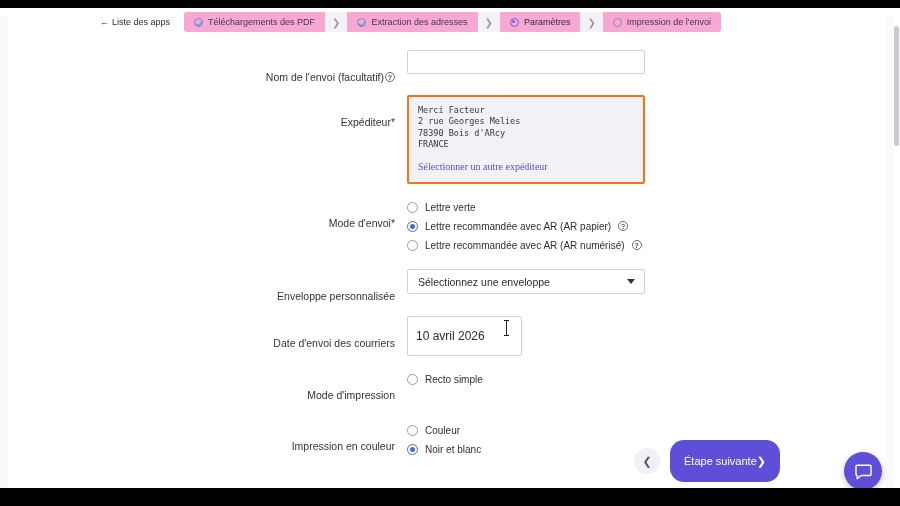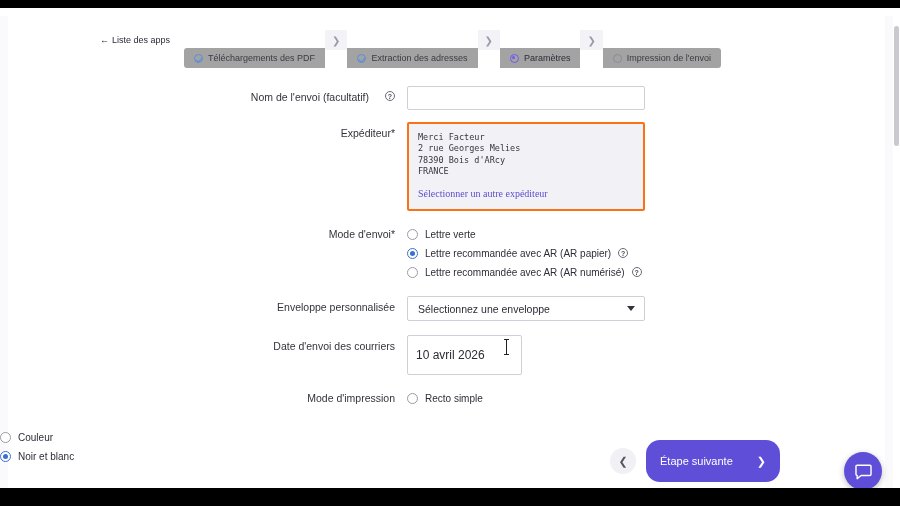--- a/index.html
+++ b/index.html
@@ -50,24 +50,23 @@
     white-space: nowrap;
     padding-right: 14px;
   }
   .step-back .arrow { font-size: 9px; }
   .step {
     display: flex;
     align-items: center;
     gap: 5px;
     padding: 4px 10px;
     white-space: nowrap;
-    background: #a3a3a3;
+    background: #f9a8d4;
     height: 20px;
     position: relative;
-    margin-top: 36px;
   }
   .step.first { border-radius: 3px 0 0 3px; }
   .step .dot {
     width: 9px; height: 9px;
     border-radius: 50%;
     border: 1.4px solid #8a8a9a;
     display: inline-block;
     flex: none;
     position: relative;
   }
@@ -119,22 +118,23 @@
   }
   .label {
     width: 407px;
     text-align: right;
     padding-right: 12px;
     font-size: 10.5px;
     color: #33333d;
     padding-top: 5px;
     display: flex;
     justify-content: flex-end;
-    align-items: flex-start;
-    gap: 16px;
+    align-items: center;
+    gap: 1px;
+    margin-top: 16px;
   }
   .help {
     display: inline-flex;
     align-items: center;
     justify-content: center;
     width: 10px; height: 10px;
     border-radius: 50%;
     border: 1px solid #6a6a78;
     color: #4a4a58;
     font-size: 7px;
@@ -278,21 +278,21 @@
   .next-btn {
     height: 42px;
     background: #5f4ed8;
     color: #fff;
     border: none;
     border-radius: 14px;
     font-size: 11px;
     padding: 0 14px;
     display: flex;
     align-items: center;
-    gap: 24px;
+    gap: 0;
     cursor: pointer;
   }
   .next-btn .ch { font-size: 11px; }
   .chat-fab {
     position: absolute;
     right: 18px;
     top: 444px;
     width: 38px; height: 38px;
     border-radius: 50%;
     background: #5f4ed8;
@@ -444,20 +444,23 @@
         </div>
         <div class="field radio-group">
           <div class="radio-opt">
             <span class="radio"></span>
             <span>Recto simple</span>
           </div>
         </div>
       </div>
 
       <div class="row" style="margin-top:18px">
+        <div class="label">
+          <span>Impression en couleur</span>
+        </div>
         <div class="field radio-group">
           <div class="radio-opt">
             <span class="radio"></span>
             <span>Couleur</span>
           </div>
           <div class="radio-opt">
             <span class="radio on"></span>
             <span>Noir et blanc</span>
           </div>
         </div>

